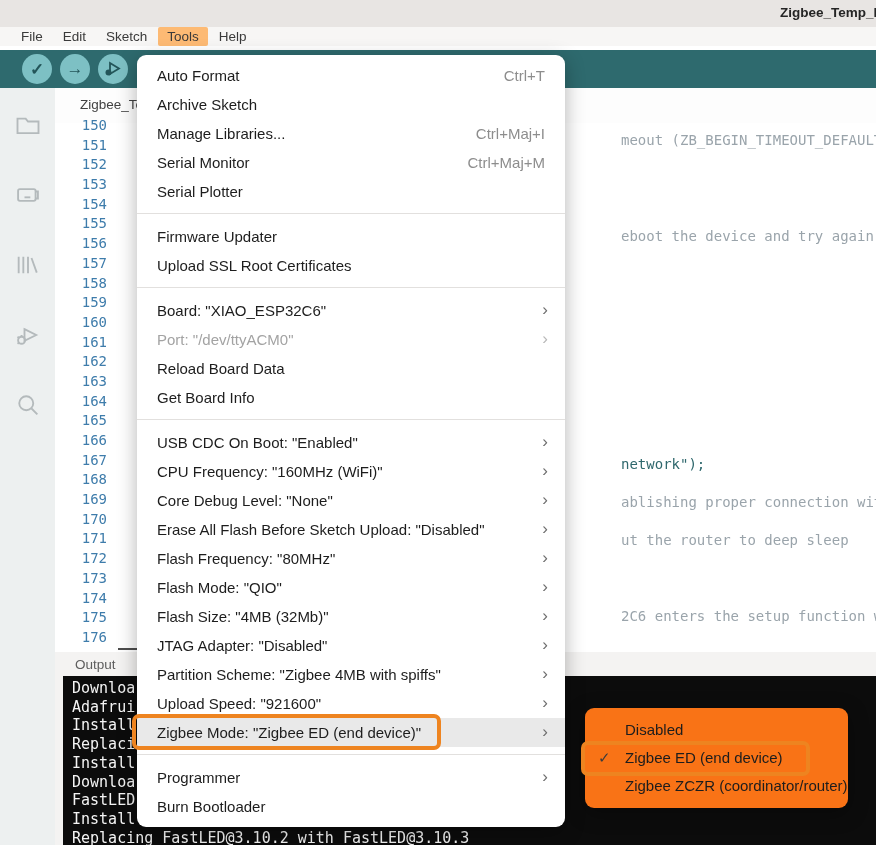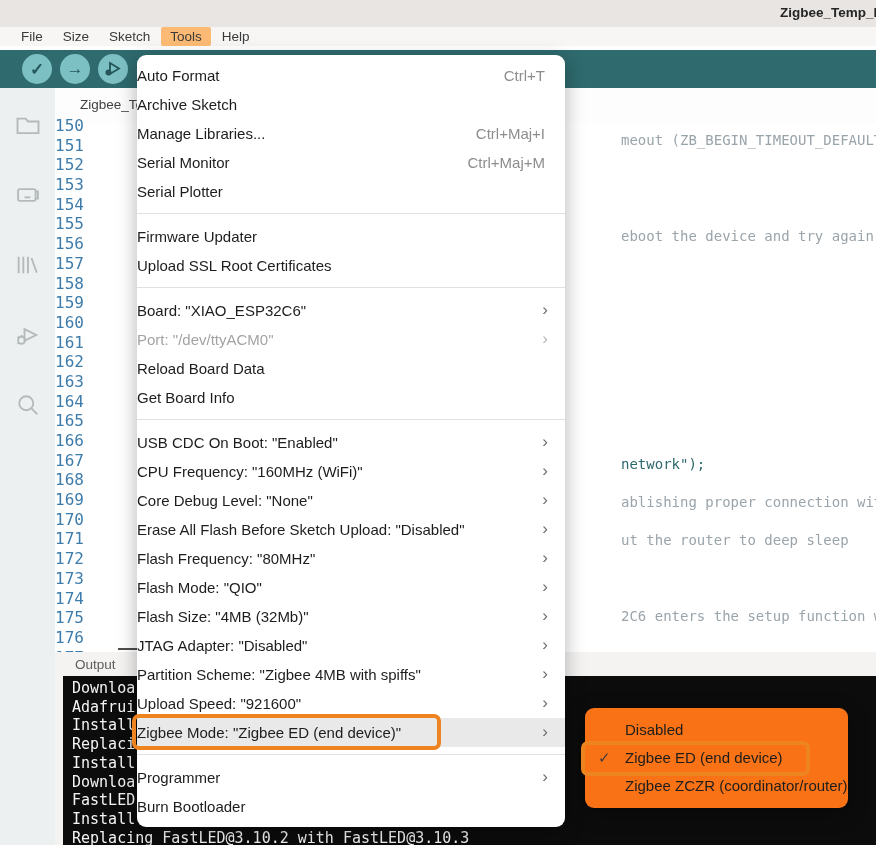--- a/index.html
+++ b/index.html
@@ -23,35 +23,35 @@
   
   .sidebar { position:absolute; left:0; top:88px; width:55px; height:757px; background:#edf0f0; display:flex; flex-direction:column; align-items:center; padding-top:22px; gap:40px; z-index:1; }
   .sb-icon { width:30px; height:30px; display:flex; align-items:center; justify-content:center; cursor:pointer; }
   .sb-icon svg { stroke:#b4babc; fill:none; stroke-width:1.6; }
 
   
   .editor { position:absolute; left:55px; top:88px; width:821px; height:564px; background:#ffffff; overflow:hidden; }
   .tabbar { position:absolute; left:0; top:0; width:821px; height:35px; background:#fdfdfd; }
   .tab { position:absolute; left:25px; top:9px; font-size:13.5px; color:#424242; white-space:nowrap; }
   .gutter { position:absolute; left:0; top:28px; width:58px; }
-  .lnum { width:58px; height:19.7px; text-align:left; padding-right:6px; font-family:"DejaVu Sans Mono", monospace; font-size:16px; color:#3e7cab; line-height:19.7px; }
+  .lnum { width:58px; height:19.7px; text-align:right; padding-right:6px; font-family:"DejaVu Sans Mono", monospace; font-size:14px; color:#3e7cab; line-height:19.7px; }
   .frag { position:absolute; left:566px; font-family:"DejaVu Sans Mono", monospace; font-size:14px; white-space:nowrap; }
   .frag.comment { color:#9aa4ab; }
   .frag.string { color:#2f686d; }
   .hscroll { position:absolute; left:63px; top:560px; width:74px; height:2px; background:#4d4d4d; }
 
   
   .output { position:absolute; left:55px; top:652px; width:821px; height:193px; background:#f4f3f2; }
   .out-tab { position:absolute; left:13px; top:5px; font-size:13.5px; color:#5d5d5d;margin-left:7px; }
   .console { position:absolute; left:8px; top:24px; width:813px; height:169px; background:#0c0c0c; color:#f4f4f4; font-family:"DejaVu Sans Mono", monospace; font-size:15px; line-height:18.7px; padding:3px 0 0 9px; overflow:hidden; }
   .cline { white-space:pre; }
 
   
   .menu-panel { position:absolute; left:137px; top:55px; width:428px; background:#ffffff; border-radius:9px; box-shadow:0 5px 20px rgba(0,0,0,.30); padding:6px 0; z-index:50; }
-  .mi { position:relative; height:29px; line-height:29px; font-size:15px; color:#1d1d1d; white-space:nowrap; cursor:pointer; }
+  .mi { position:relative; height:29px; line-height:29px; padding-left:20px; font-size:15px; color:#1d1d1d; white-space:nowrap; cursor:pointer; }
   .mi .mi-shortcut { position:absolute; right:20px; color:#8d8d8d; }
   .mi .mi-arrow { position:absolute; right:17px; color:#6f6f6f; font-size:17px; line-height:28px; }
   .mi.disabled { color:#a3a3a3; }
   .mi.disabled .mi-arrow { color:#b9b9b9; }
   .mi.hl { background:#e9e9e9; }
   .sep { height:1px; background:#e2e0de; margin:7px 0 8px 0; }
   .annot-main { position:absolute; left:-5px; top:659px; width:309px; height:36px; border:4px solid #ee8420; border-radius:7px; pointer-events:none; z-index:70; }
 
   
   .submenu { position:absolute; left:585px; top:708px; width:263px; background:#f97316; border-radius:9px; box-shadow:0 5px 20px rgba(0,0,0,.35); padding:8px 0; z-index:60; }
@@ -63,21 +63,21 @@
 <body>
 
 <div class="app">
 
   <div class="titlebar">
     <span class="title-text">Zigbee_Temp_H</span>
   </div>
 
   <div class="menubar">
     <span class="mb-item">File</span>
-    <span class="mb-item">Size</span>
+    <span class="mb-item">Edit</span>
     <span class="mb-item">Sketch</span>
     <span class="mb-item active">Tools</span>
     <span class="mb-item">Help</span>
   </div>
 
   <div class="toolbar">
     <div class="tb-btn">
       <span>✓</span>
     </div>
     <div class="tb-btn">

